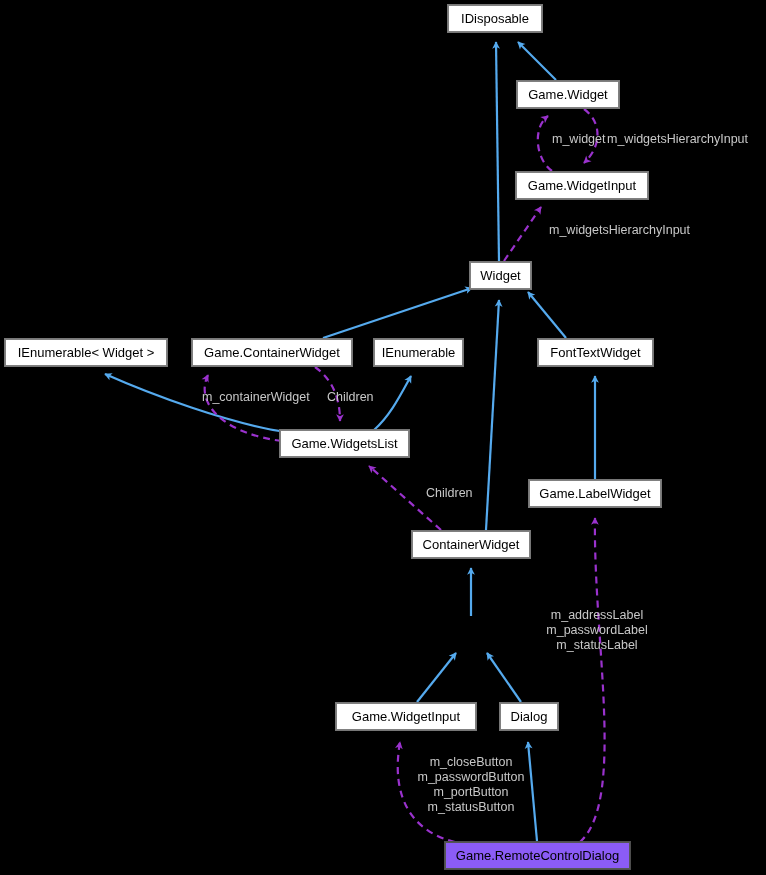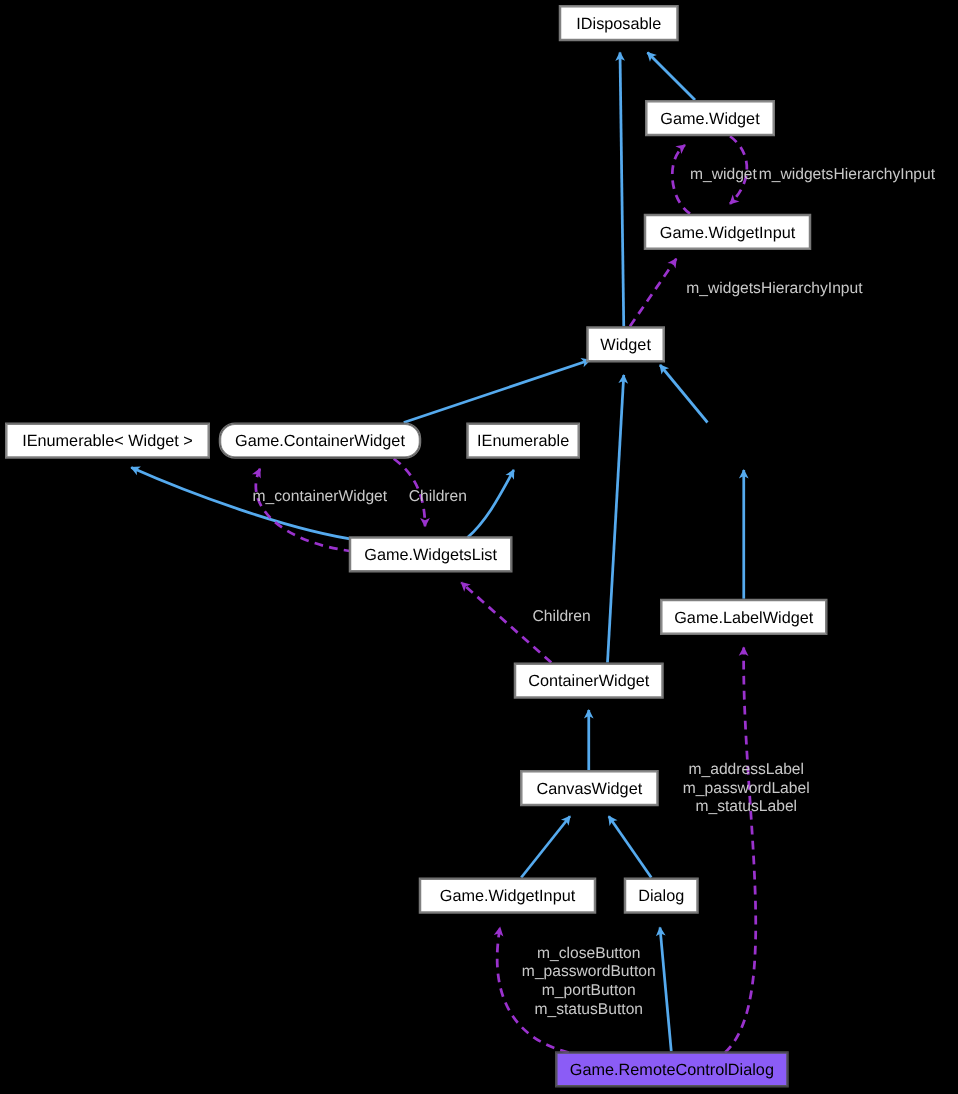--- a/index.html
+++ b/index.html
@@ -134,44 +134,44 @@
   </div>
 
   <div class="node" style="left:470px;top:262px;width:61px;height:27px;">
     <span>Widget</span>
   </div>
 
   <div class="node" style="left:5px;top:339px;width:162px;height:27px;">
     <span>IEnumerable&lt; Widget &gt;</span>
   </div>
 
-  <div class="node" style="left:176px;top:339px;width:160px;height:27px;border-radius:12px;">
+  <div class="node" style="left:192px;top:339px;width:160px;height:27px;">
     <span>Game.ContainerWidget</span>
   </div>
 
   <div class="node" style="left:374px;top:339px;width:89px;height:27px;">
     <span>IEnumerable</span>
   </div>
 
+  <div class="node" style="left:538px;top:339px;width:115px;height:27px;">
+    <span>FontTextWidget</span>
+  </div>
 
   <div class="node" style="left:280px;top:430px;width:129px;height:27px;">
     <span>Game.WidgetsList</span>
   </div>
 
   <div class="node" style="left:412px;top:531px;width:118px;height:27px;">
     <span>ContainerWidget</span>
   </div>
 
   <div class="node" style="left:529px;top:480px;width:132px;height:27px;">
     <span>Game.LabelWidget</span>
   </div>
 
-  <div class="node" style="left:417px;top:617px;width:109px;height:27px;">
-    <span>CanvasWidget</span>
-  </div>
 
   <div class="node" style="left:336px;top:703px;width:140px;height:27px;">
     <span>Game.WidgetInput</span>
   </div>
 
   <div class="node" style="left:500px;top:703px;width:58px;height:27px;">
     <span>Dialog</span>
   </div>
 
   <div class="node highlight" style="left:445px;top:842px;width:185px;height:27px;">

